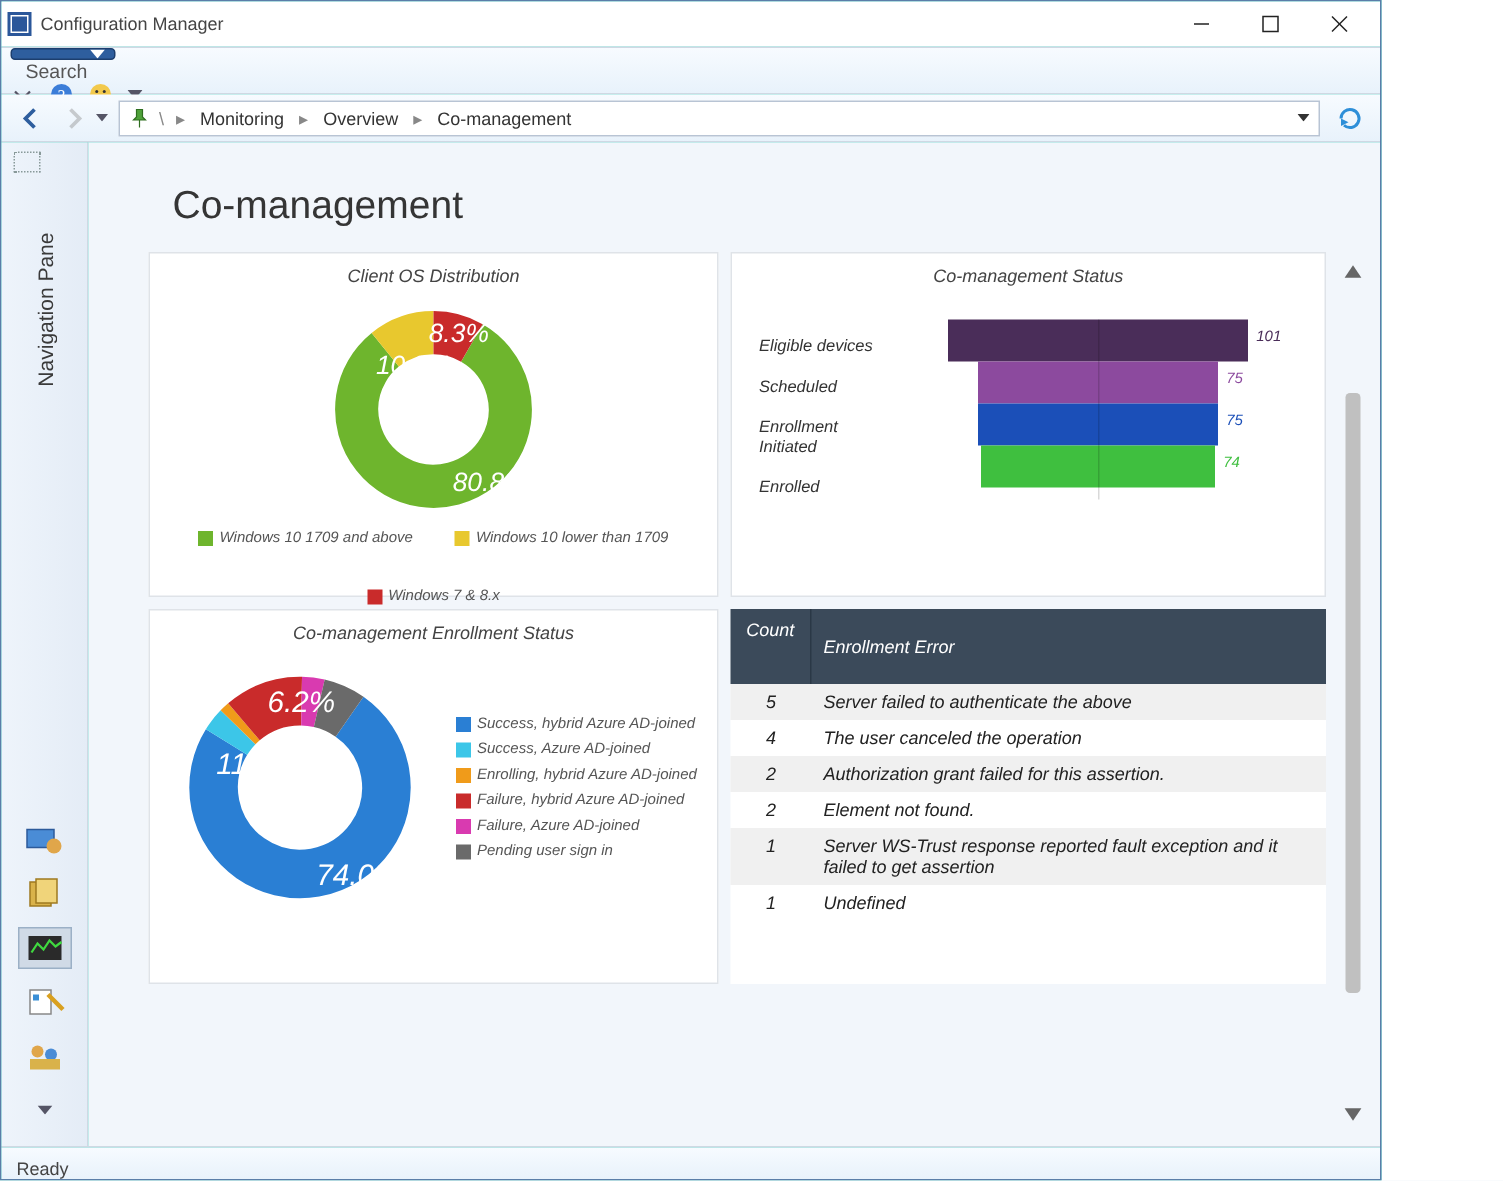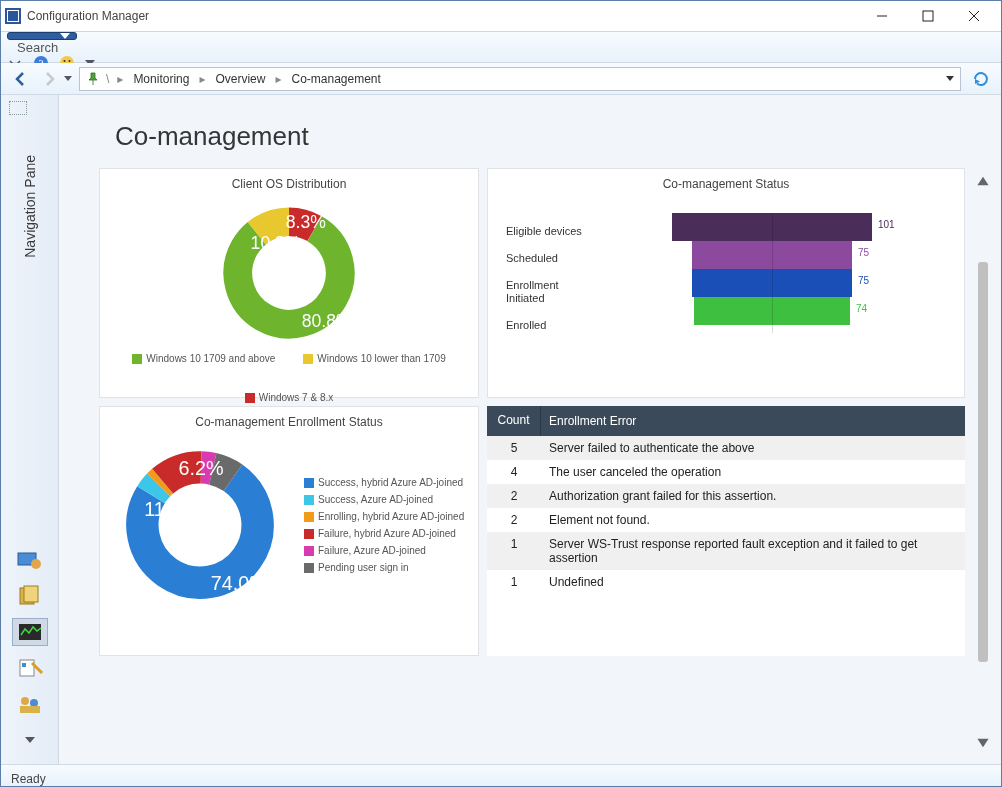--- a/index.html
+++ b/index.html
@@ -1,17 +1,17 @@
 <!DOCTYPE html>
 <html><head>
 <meta charset="utf-8">
 <style>
   * { box-sizing: border-box; }
   html, body { margin:0; padding:0; font-family: "Segoe UI", Tahoma, sans-serif; font-size:12px; color:#222; }
-  .window { width:1002px; height:787px; border:1px solid #5a7ea8; background:#5eead4; display:flex; flex-direction:column; }
+  .window { width:921px; height:787px; border:1px solid #5a7ea8; background:#5eead4; display:flex; flex-direction:column; }
   .titlebar { height:30px; background:#fff; display:flex; align-items:center; padding:0 4px; }
   .titlebar .app-icon { width:16px; height:16px; background:#2b579a; display:inline-block; margin-right:6px; position:relative;}
   .titlebar .app-icon::after{content:'';position:absolute;inset:2px;border:1px solid #fff;}
   .titlebar .title { flex:1; font-size:12px; color:#444;}
   .win-btn { width:46px; height:28px; display:flex; align-items:center; justify-content:center; }
   .win-btn svg { stroke:#222; stroke-width:1; fill:none;}
   .menubar { height:32px; background:linear-gradient(#f7fbff,#e8f2fb); border-top:1px solid #cfd8e3; border-bottom:1px solid #cfd8e3; display:flex; align-items:flex-start; padding:0 6px;flex-direction:column; }
   .menu-left { width:70px; height:22px; background:#2e5e9e; border:1px solid #1c3e6e; border-radius:3px; display:flex; align-items:center; justify-content:flex-end; padding-right:6px;}
   .menu-left svg { fill:#fff;}
   .search { margin-left:10px; color:#555; flex:1; font-size:13px;}
@@ -27,35 +27,35 @@
   .body { flex:1; display:flex; min-height:0;}
   .sidebar { width:58px; background:linear-gradient(90deg,#eef4fb,#e4ecf6); border-right:1px solid #cfd8e3; display:flex; flex-direction:column; align-items:center; justify-content:space-between; padding:6px 0;}
   .nav-label { writing-mode:vertical-rl; transform:rotate(180deg); font-size:14px; color:#3a3a3a; margin-top:32px; margin-bottom:auto;}
   .nav-hint { width:18px; height:14px; border:1px dotted #899; margin-bottom:8px;}
   .side-icons { display:flex; flex-direction:column; gap:8px; margin-bottom:4px;}
   .side-icon { width:36px; height:28px; display:flex; align-items:center; justify-content:center;}
   .content { flex:1; background:#f2f6fb; display:flex; flex-direction:column; overflow:hidden;}
   .page-title { font-size:26px; font-weight:300; color:#353535; padding:26px 0 16px 56px;}
   .dash-area { flex:1; display:flex; padding:0 8px 8px 40px; gap:8px; overflow:hidden;}
   .dash-grid { flex:1; display:grid; grid-template-columns: 380px 1fr; grid-template-rows: 230px 250px; gap:8px;}
-  .card { background:#fff; border:1px solid #dfe3e8; position:relative;}
+  .card { background:#fff; border:1px solid #dfe3e8; position:relative;font-style:italic;}
   .card-title { text-align:center; font-size:12px; color:#444; padding:8px 0 2px;}
   .funnel-area{display:flex; padding:20px 18px 10px; gap:12px;}
   .funnel-labels{display:flex; flex-direction:column; gap:14px; font-size:11px; color:#333; width:80px; padding-top:12px;}
   .funnel-labels div{line-height:13px;}
   .funnel-chart{position:relative; flex:1; height:150px;}
   .funnel-bar{position:absolute; height:28px; left:50%; transform:translateX(-50%);}
   .bar-label{position:absolute; right:0; transform:translateX(calc(100% + 6px)); font-size:10px; top:6px;}
   .donut-wrap{display:flex; align-items:center; justify-content:center; }
   .donut-legend{ display:flex; flex-wrap:wrap; gap:28px; justify-content:center; font-size:10px; color:#555; padding:0 10px 8px;}
   .lg-item{display:flex; align-items:center; gap:4px;}
   .lg-sw{width:10px;height:10px;}
   .tbl-head{display:flex; background:#3b4a5a; color:#fff; font-size:12px;}
   .tbl-head .c1{width:54px; padding:7px 8px; text-align:center; border-right:1px solid #2a3846;}
-  .tbl-head .c2{flex:1; padding:8px 8px;}
+  .tbl-head .c2{flex:1; padding:18px 8px;}
   .tbl-row{display:flex; font-size:12px; color:#222;}
   .tbl-row:nth-child(odd){background:#f0f0f0;}
   .tbl-row .c1{width:54px; padding:5px 8px; text-align:center;}
   .tbl-row .c2{flex:1; padding:5px 8px;}
   .scroll { width:20px; display:flex; flex-direction:column; align-items:center; justify-content:space-between; padding:6px 0;}
   .scroll .thumb{width:10px; background:#c0c0c0; border-radius:3px; flex:0 0 400px; margin:6px 0;}
   .scroll .arrow{width:14px;height:14px;}
   .statusbar{height:22px; border-top:1px solid #cfd8e3; background:linear-gradient(#f7fbff,#e8f2fb); display:flex; align-items:flex-end; padding:0 10px; font-size:12px; color:#444;}
   .side-legend{display:flex; flex-direction:column; gap:6px; font-size:10px; color:#555; padding-left:6px;}
   .donut-with-legend{display:flex; align-items:center; gap:8px; padding:4px 10px;}

